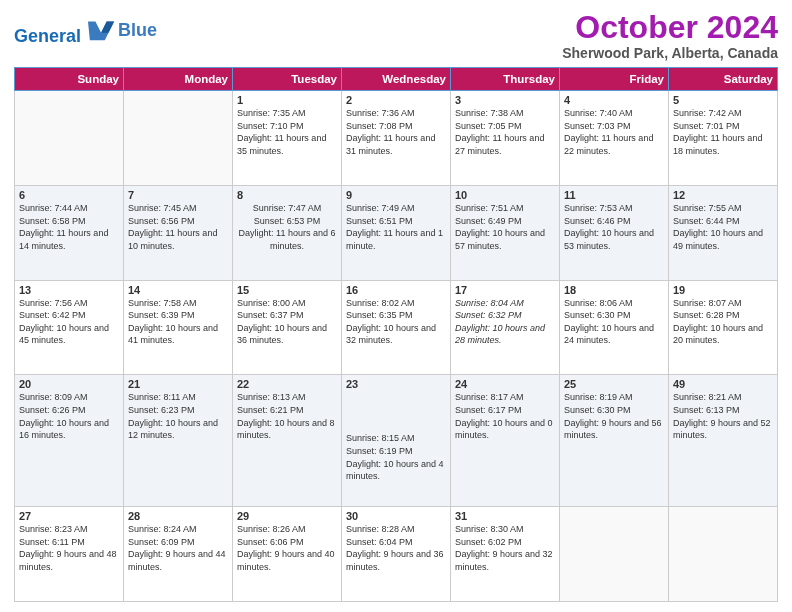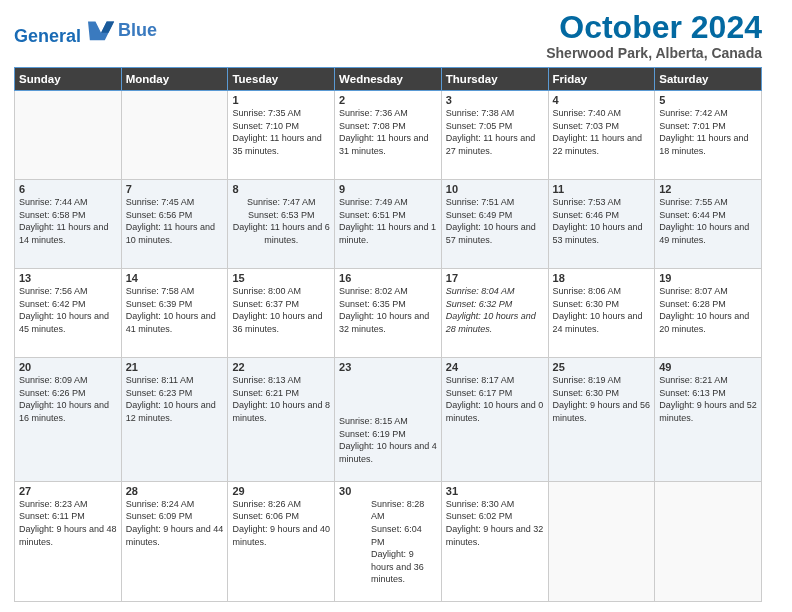--- a/index.html
+++ b/index.html
@@ -6,21 +6,21 @@
     body {
       font-family: Arial, sans-serif;
       background: #fff;
       width: 792px;
       height: 612px;
       overflow: hidden;
     }
     .page {
       width: 792px;
       height: 612px;
-      padding: 10px 30px 10px 14px;
+      padding: 10px 14px 10px 14px;
       display: flex;
       flex-direction: column;
       border-radius: 25px;
     }
     .header {
       display: flex;
       align-items: flex-start;
       justify-content: space-between;
       margin-bottom: 6px;
     }
@@ -42,41 +42,41 @@
       width: 28px;
       height: 28px;
       margin-left: 2px;
     }
     .title-block {
       text-align: right;
     }
     .title-block h1 {
       font-size: 32px;
       font-weight: bold;
-      color: #0369a1;
+      color: #a21caf;
       line-height: 1.1;
       margin-left: 16px;
     }
     .title-block h2 {
       font-size: 14px;
       font-weight: bold;
       color: #555;
     }
     table {
       width: 100%;
       border-collapse: collapse;
       flex: 1;
     }
     thead tr th {
-      background-color: #404040;
+      background-color: #be185d;
       color: #fff;
       font-size: 11.5px;
       font-weight: bold;
       padding: 5px 4px;
-      text-align: left;
+      text-align: right;
       border: 1px solid #5a9ad4;
     }
     tbody tr td {
       border: 1px solid #ccc;
       vertical-align: top;
       padding: 3px 4px;
       font-size: 9.5px;
       color: #333;
       width: calc(100% / 7);
       height: 80px;
@@ -320,21 +320,21 @@
 Daylight: 9 hours and 44 minutes.</div>
           </td>
           <td>
             <span class="day-num">29</span>
             <div class="day-info" style="white-space: pre-line;">Sunrise: 8:26 AM
 Sunset: 6:06 PM
 Daylight: 9 hours and 40 minutes.</div>
           </td>
           <td>
             <span class="day-num">30</span>
-            <div class="day-info" style="white-space: pre-line; margin-left: 32px;">Sunrise: 8:28 AM
+            <div class="day-info" style="white-space: pre-line;">Sunrise: 8:28 AM
 Sunset: 6:04 PM
 Daylight: 9 hours and 36 minutes.</div>
           </td>
           <td>
             <span class="day-num">31</span>
             <div class="day-info" style="white-space: pre-line;">Sunrise: 8:30 AM
 Sunset: 6:02 PM
 Daylight: 9 hours and 32 minutes.</div>
           </td>
           <td class="empty"></td>

